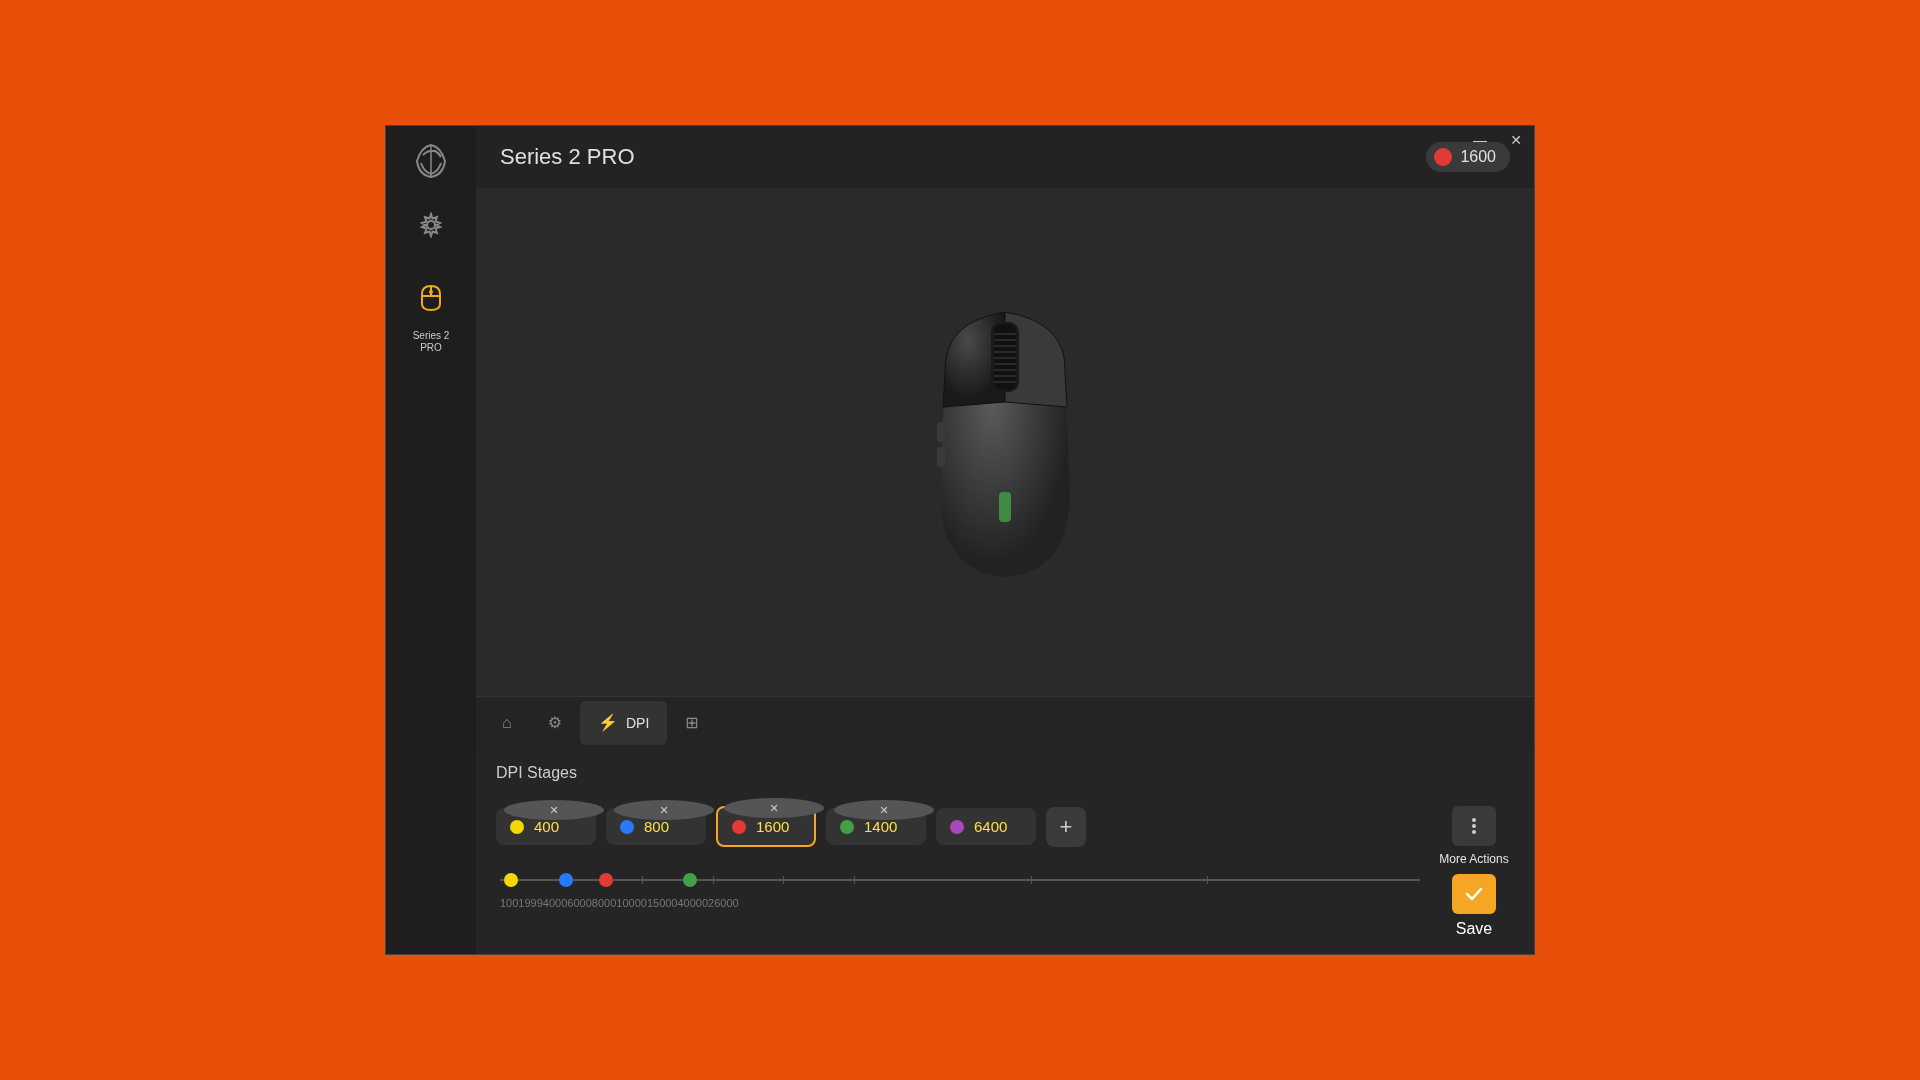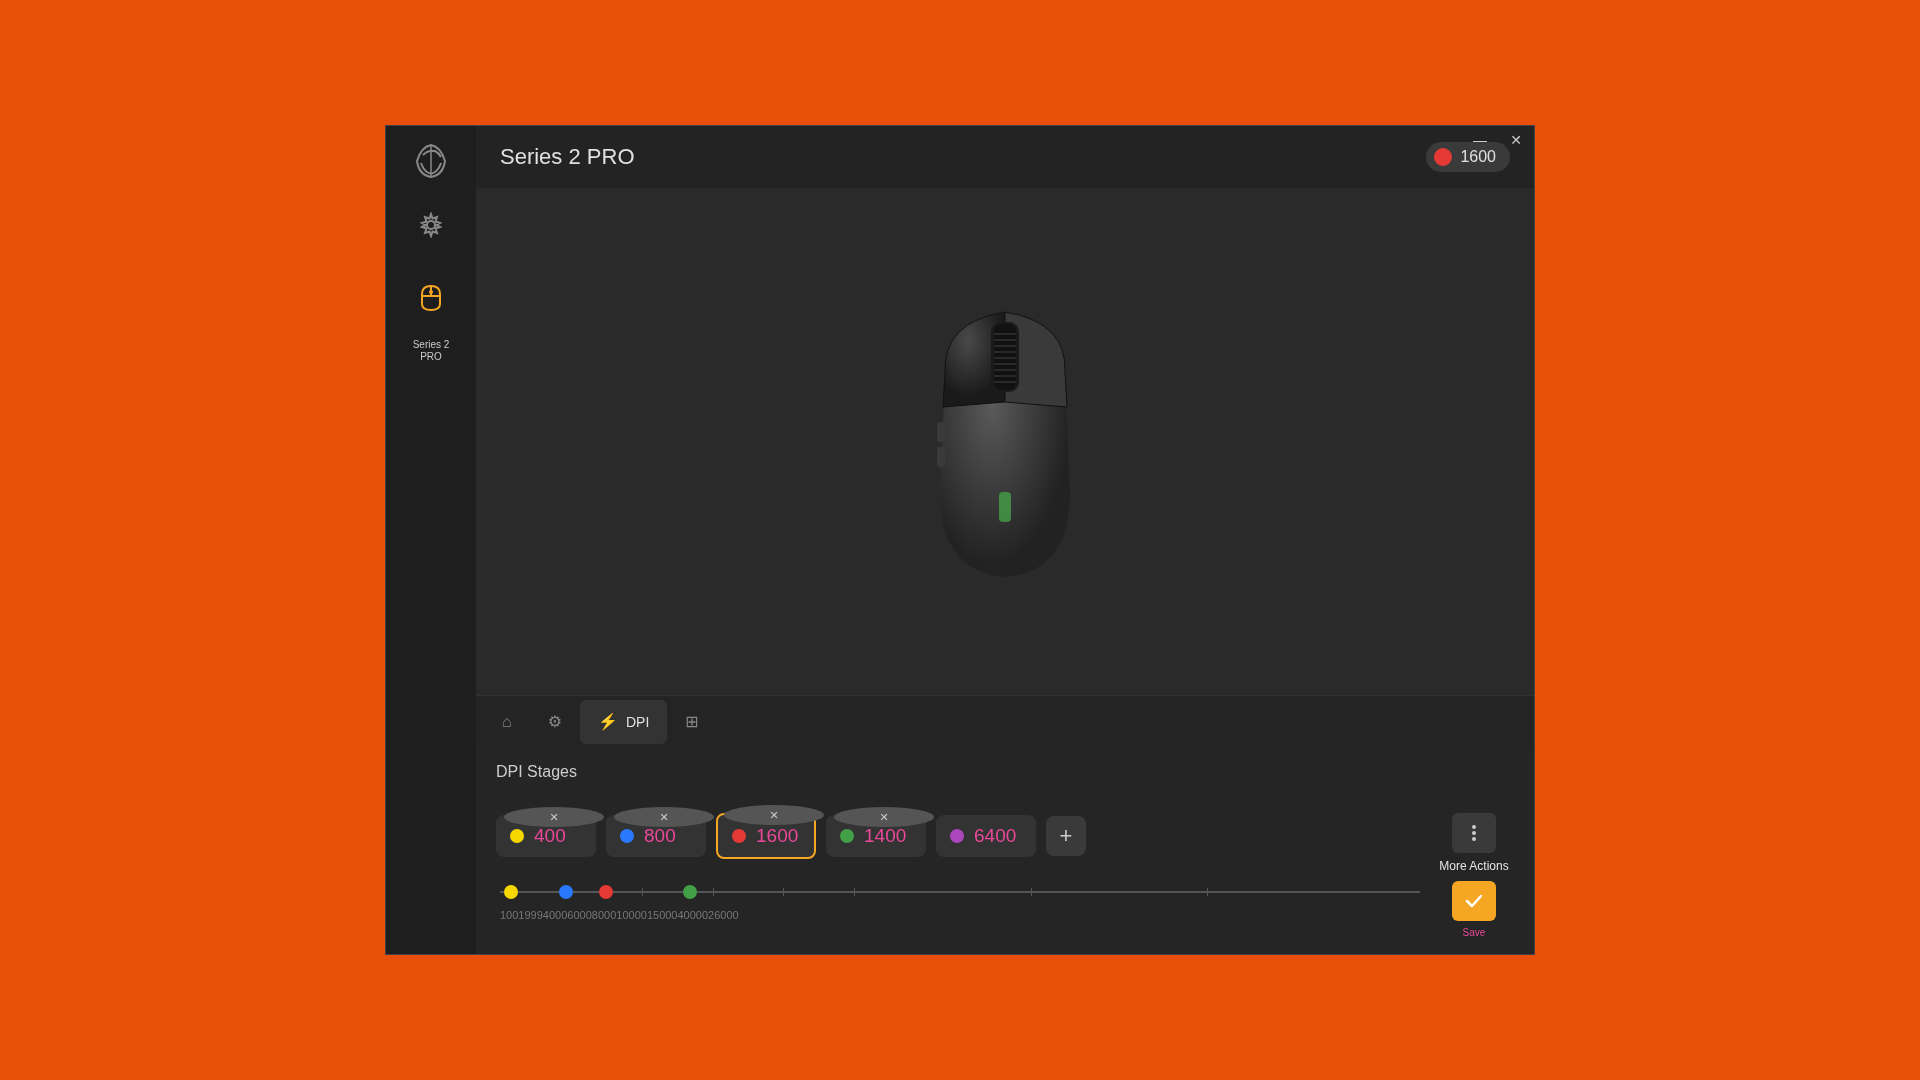--- a/index.html
+++ b/index.html
@@ -68,21 +68,21 @@
       width: 70px;
       height: 60px;
       display: flex;
       flex-direction: column;
       align-items: center;
       justify-content: space-between;
       border-radius: 6px;
       cursor: pointer;
       color: #888;
       font-size: 11px;
-      gap: 21px;
+      gap: 12px;
       padding: 6px;
     }
     .sidebar-item.active {
       color: #F5A623;
     }
     .sidebar-item.active svg { color: #F5A623; }
     .sidebar-item-icon {
       font-size: 22px;
     }
     .sidebar-item-label {
@@ -162,21 +162,21 @@
       color: #e0e0e0;
     }
     .tab-icon {
       font-size: 16px;
     }
     .bottom-panel {
       background: #252525;
       padding: 16px 20px;
       display: flex;
       flex-direction: column;
-      gap: 32px;
+      gap: 24px;
     }
     .dpi-stages-header {
       color: #ccc;
       font-size: 16px;
       font-weight: 400;
     }
     .dpi-stages-row {
       display: flex;
       align-items: center;
       gap: 10px;
@@ -195,22 +195,22 @@
     .dpi-stage.active-stage {
       border: 2px solid #F5A623;
     }
     .dpi-stage .stage-dot {
       width: 14px;
       height: 14px;
       border-radius: 50%;
       flex-shrink: 0;
     }
     .dpi-stage .stage-value {
-      color: #ec4899;
-      font-size: 19px;
+      color: #fde047;
+      font-size: 15px;
       min-width: 36px;
     }
     .add-stage-btn {
       width: 40px;
       height: 40px;
       border-radius: 8px;
       background: #3a3a3a;
       border: none;
       color: #ccc;
       font-size: 22px;
@@ -258,22 +258,22 @@
       width: 44px;
       height: 40px;
       cursor: pointer;
       display: flex;
       align-items: center;
       justify-content: center;
       color: #fff;
       font-size: 18px;
     }
     .save-label {
-      color: #ec4899;
-      font-size: 10px;
+      color: #ffffff;
+      font-size: 16px;
     }
     .slider-area {
       padding: 0 4px;
     }
     .slider-track-container {
       position: relative;
       width: 100%;
       height: 30px;
       display: flex;
       align-items: center;

